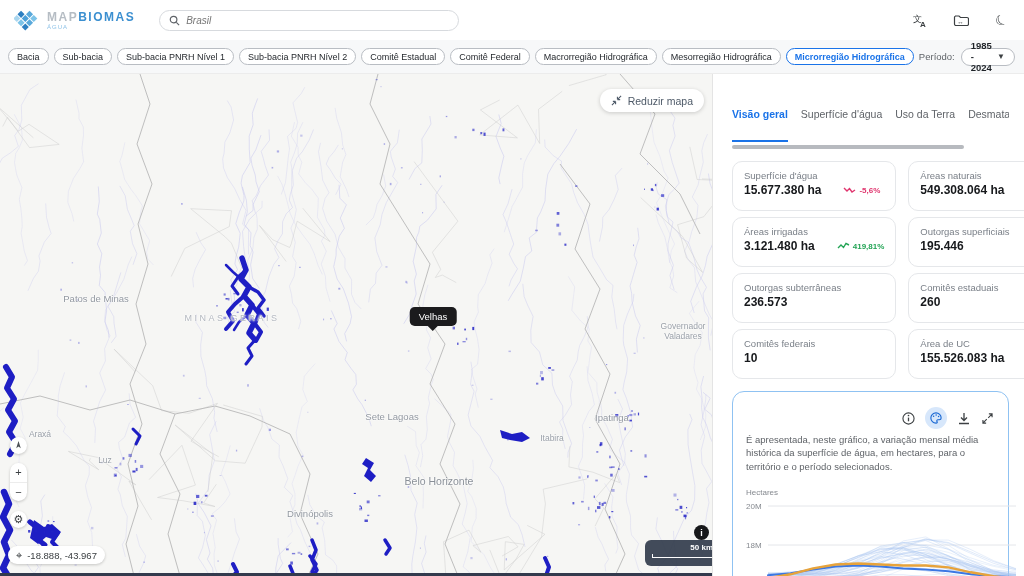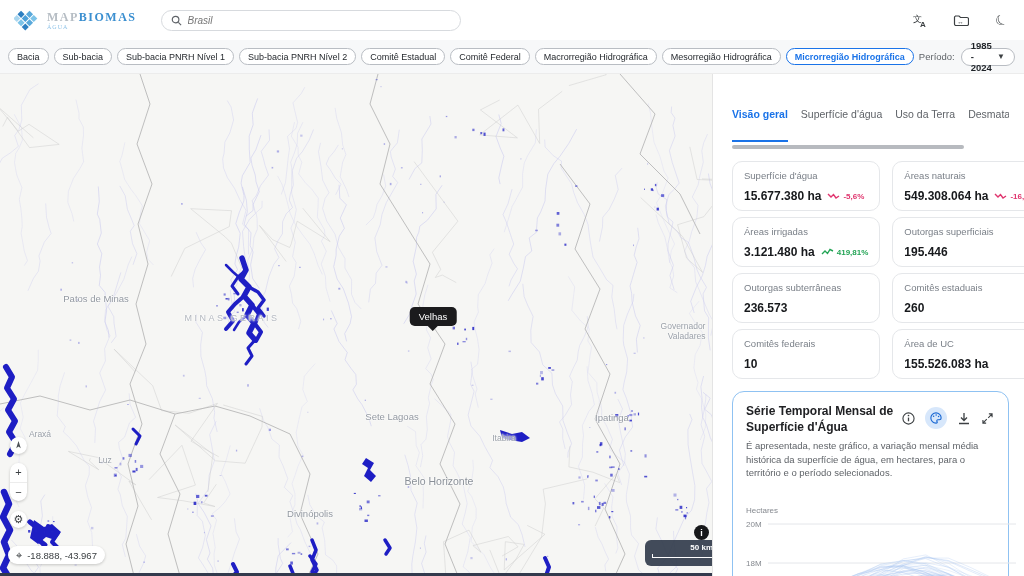--- a/index.html
+++ b/index.html
@@ -1,21 +1,21 @@
 <!DOCTYPE html>
 <html><head>
 <meta charset="utf-8">
 <style>
   * { margin:0; padding:0; box-sizing:border-box; }
   html,body { width:1024px; height:576px; overflow:hidden; background:#fff;
     font-family:"Liberation Sans", sans-serif; color:#202124; }
 
   
   .header { height:40px; display:flex; align-items:center; padding:0 14px; background:#fff; }
-  .logo { display:flex; align-items:center; gap:9px;font-family:Liberation Serif, serif; }
+  .logo { display:flex; align-items:center; gap:9px; }
   .logo-text { line-height:1; }
   .logo-text .l1 { font-size:12px; letter-spacing:1.5px; font-weight:700; }
   .logo-text .map { color:#b6bdc4; }
   .logo-text .biomas { color:#3b8fd0; }
   .logo-text .l2 { font-size:6px; color:#8fc3e8; letter-spacing:1px; margin-top:1px; }
   .search-pill { margin-left:24px; width:300px; height:21px; border:1px solid #d7dade;
     border-radius:11px; display:flex; align-items:center; padding:0 9px; gap:6px; background:#fff; }
   .search-pill input { border:0; outline:0; flex:1; font-style:italic; font-size:10px;
     color:#3c4043; background:transparent; font-family:"Liberation Sans",sans-serif; }
   .hdr-icons { margin-left:auto; display:flex; align-items:center; gap:24px; color:#3c4043; }
@@ -37,21 +37,21 @@
   .caret { font-size:8px; color:#3c4043; }
 
   
   .content { display:flex; height:502px; }
   .map-wrap { position:relative; width:712px; height:502px; background:#f6f6f4; overflow:hidden; }
   .panel { width:312px; height:502px; background:#fff; border-left:1px solid #e4e4e4;
     padding:22px 15px 0 19px; overflow:hidden; }
 
   
   .map-label { position:absolute; transform:translate(-50%,-50%); white-space:pre-line;
-    text-align:right; pointer-events:none;
+    text-align:center; pointer-events:none;
     text-shadow:0 0 2px #fff,0 0 2px #fff,0 0 3px #fff; }
   .map-label.city   { font-size:9.5px;  color:#9298a0; }
   .map-label.city-lg{ font-size:10.5px; color:#8a9098;padding-left:12px; }
   .map-label.city-small { font-size:8.5px; color:#9aa0a8; }
   .map-label.state  { font-size:9px; letter-spacing:2.5px; color:#b3b8bf; }
 
   .tooltip { position:absolute; left:433px; top:233px; transform:translateX(-50%);
     background:#1b1b1d; color:#fff; font-size:9.5px; padding:4px 9px; border-radius:5px; }
   .tooltip:after { content:""; position:absolute; left:50%; bottom:-5px; transform:translateX(-50%);
     border:5px solid transparent; border-top-color:#1b1b1d; border-bottom:0; }
@@ -93,36 +93,36 @@
   .tabs { margin-top:12px; display:flex; gap:13px; white-space:nowrap; overflow:hidden;
     border-bottom:1px solid transparent; }
   .tab { font-size:10.5px; color:#5f6368; padding-bottom:22px; cursor:pointer; flex:none; }
   .tab.active { color:#1a73e8; font-weight:700; box-shadow:inset 0 -2px 0 #1a73e8; }
   .tabs-scrollbar { margin-top:2px; width:232px; height:4px; border-radius:2px; background:#b7babf; }
 
   .cards { margin-top:12px; display:grid; grid-template-columns:1fr 1fr; gap:6px 12px; }
   .stat-card { height:50px; border:1px solid #e5e7ea; border-radius:10px; padding:8px 11px;
     background:#fff; }
   .stat-label { font-size:9.5px; color:#797f87; white-space:nowrap; overflow:hidden; }
-  .stat-row { margin-top:8px; display:flex; align-items:center; gap:6px; }
+  .stat-row { margin-top:2px; display:flex; align-items:center; gap:22px; }
   .stat-value { font-size:12px; font-weight:700; color:#17191c; white-space:nowrap; }
   .trend { display:flex; align-items:center; gap:3px; font-size:8px; font-weight:700; }
   .trend.down { color:#e0356e; }
   .trend.up { color:#23a455; }
 
   .chart-card { margin-top:12px; border:1.5px solid #8fc2f2; border-radius:12px;
     padding:11px 13px; height:220px; background:#fff; }
   .chart-head { display:flex; align-items:flex-start; }
   .chart-title { width:158px; font-size:12px; font-weight:700; line-height:1.35; color:#202124; }
   .chart-icons { margin-left:auto; display:flex; align-items:center; gap:9px; padding-top:4px; }
   .cicon { width:15px; height:15px; display:flex; align-items:center; justify-content:center;
     color:#3c4043; cursor:pointer; }
   .cicon.palette { width:22px; height:22px; border-radius:50%; background:#d7e7fb; color:#1967d2; }
   .chart-desc { margin-top:4px; font-size:9.5px; line-height:1.42; color:#5f6368; }
-  .chart-ylabel { margin-top:26px; font-size:8px; color:#85898f; }
+  .chart-ylabel { margin-top:15px; font-size:8px; color:#85898f; }
   .water-chart { display:block; width:272px; height:95px; margin-top:1px; }
 </style>
 </head>
 <body>
 
 <div class="header">
   <div class="logo">
     <svg width="24" height="22" viewBox="0 0 24 22">
       <g transform="rotate(45 12 11)">
         <rect x="8" y="2" width="5" height="5" fill="#5aa9db"></rect>
@@ -517,31 +517,37 @@
         <rect x="21.5" y="487.4" width="1.9" height="2.3" fill="#3a3ad0" opacity="0.40"></rect>
         <rect x="0" y="499" width="712" height="3" fill="#333a4d"></rect>
       </svg>
 
     <div id="map-labels">
         <div class="map-label city" style="left: 96px; top: 224px;">Patos de Minas</div>
         <div class="map-label state" style="left: 232px; top: 244px;">MINAS GERAIS</div>
         <div class="map-label city-small" style="left: 683px; top: 257px;">Governador
 Valadares</div>
         <div class="map-label city" style="left: 392px; top: 342px;">Sete Lagoas</div>
-        <div class="map-label city-small" style="left: 504px; top: 364px;">Itabira</div>
+        <div class="map-label city-small" style="left: 552px; top: 364px;">Itabira</div>
         <div class="map-label city" style="left: 612px; top: 343px;">Ipatinga</div>
         <div class="map-label city-lg" style="left: 433px; top: 407px;">Belo Horizonte</div>
         <div class="map-label city" style="left: 310px; top: 439px;">Divinópolis</div>
         <div class="map-label city-small" style="left: 105px; top: 386px;">Luz</div>
         <div class="map-label city-small" style="left: 40px; top: 360px;">Araxá</div>
       </div>
 
     <div class="tooltip">Velhas</div>
 
 
+    <div class="reduce-btn">
+      <svg width="11" height="11" viewBox="0 0 12 12">
+        <path d="M11 1 L7 5 M7 5 h3 M7 5 v-3 M1 11 L5 7 M5 7 h-3 M5 7 v3" fill="none" stroke="#4e5a68" stroke-width="1.2"></path>
+      </svg>
+      <span>Reduzir mapa</span>
+    </div>
 
     <div class="ctl ctl-compass">
       <svg width="11" height="11" viewBox="0 0 12 12">
         <polygon points="6,1 8.5,9 6,7 3.5,9" fill="#4c5055"></polygon>
       </svg>
     </div>
     <div class="zoom-pill">
       <div class="zoom-btn">+</div>
       <div class="zoom-btn">−</div>
     </div>
@@ -635,21 +641,20 @@
         <div class="stat-card">
           <div class="stat-label">Área de UC</div>
           <div class="stat-row">
             <span class="stat-value">155.526.083 ha</span>
           </div>
         </div>
       </div>
 
     <div class="chart-card">
       <div class="chart-head">
-        <div class="chart-title">Série Temporal Mensal de Superfície d'Água</div>
         <div class="chart-icons">
           <div class="cicon">
             <svg width="13" height="13" viewBox="0 0 14 14">
               <circle cx="7" cy="7" r="6" fill="none" stroke="#3c4043" stroke-width="1.2"></circle>
               <line x1="7" y1="6" x2="7" y2="10" stroke="#3c4043" stroke-width="1.4"></line>
               <circle cx="7" cy="3.8" r="0.9" fill="#3c4043"></circle>
             </svg>
           </div>
           <div class="cicon palette">
             <svg width="12" height="12" viewBox="0 0 14 14">

